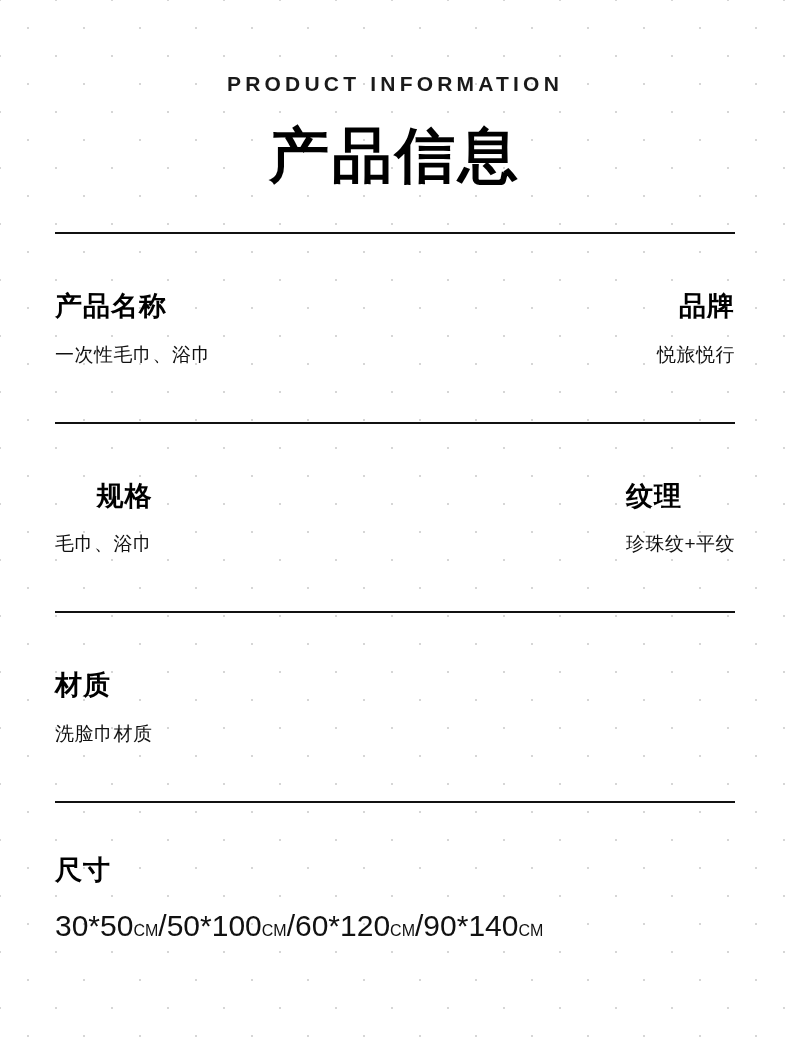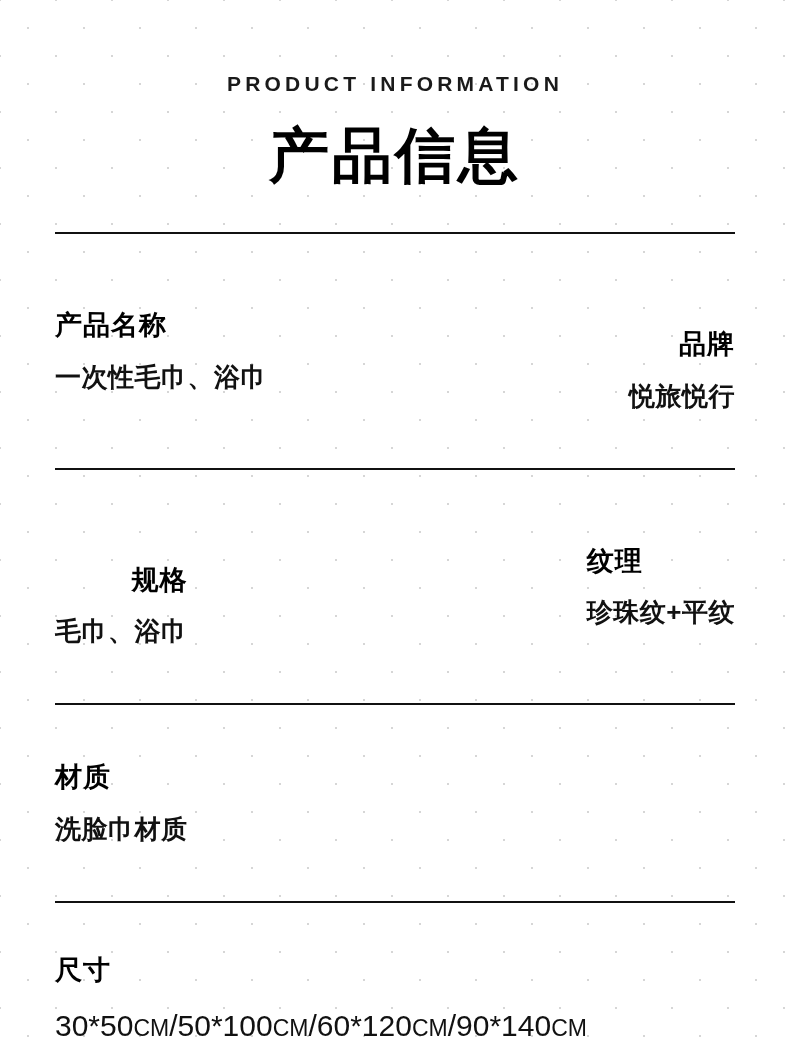--- a/index.html
+++ b/index.html
@@ -71,47 +71,47 @@
     display: flex;
     justify-content: space-between;
     align-items: center;
   }
   .row.r1 { padding: 58px 0 56px 0; }
   .row.r2 { padding: 58px 0 56px 0; }
   .row.r3 { padding: 58px 0 56px 0; }
   .row.r4 { padding: 53px 0 52px 0; }
 
   .cell { }
-  .cell.right { text-align: right; margin-top: 38px; }
+  .cell.right { text-align: right; }
 
   .field-label {
     font-size: 27px;
     font-weight: 700;
     color: #000;
     letter-spacing: 1px;
     line-height: 1.1;
   }
   .field-value {
     margin-top: 22px;
-    font-size: 26px;
-    font-weight: 700;
+    font-size: 19px;
+    font-weight: 400;
     color: #111;
     letter-spacing: 0.5px;
     line-height: 1.15;
   }
   .size-value {
     margin-top: 24px;
     font-size: 30px;
     font-weight: 400;
     color: #111;
     letter-spacing: 0px;
     white-space: nowrap;
   }
   .size-value .unit {
-    font-size: 23px;
+    font-size: 16px;
     margin-top: 23px;
   }
 </style>
 </head>
 <body>
 
 <div class="page">
 
   <div class="dot-bg"></div>
 

